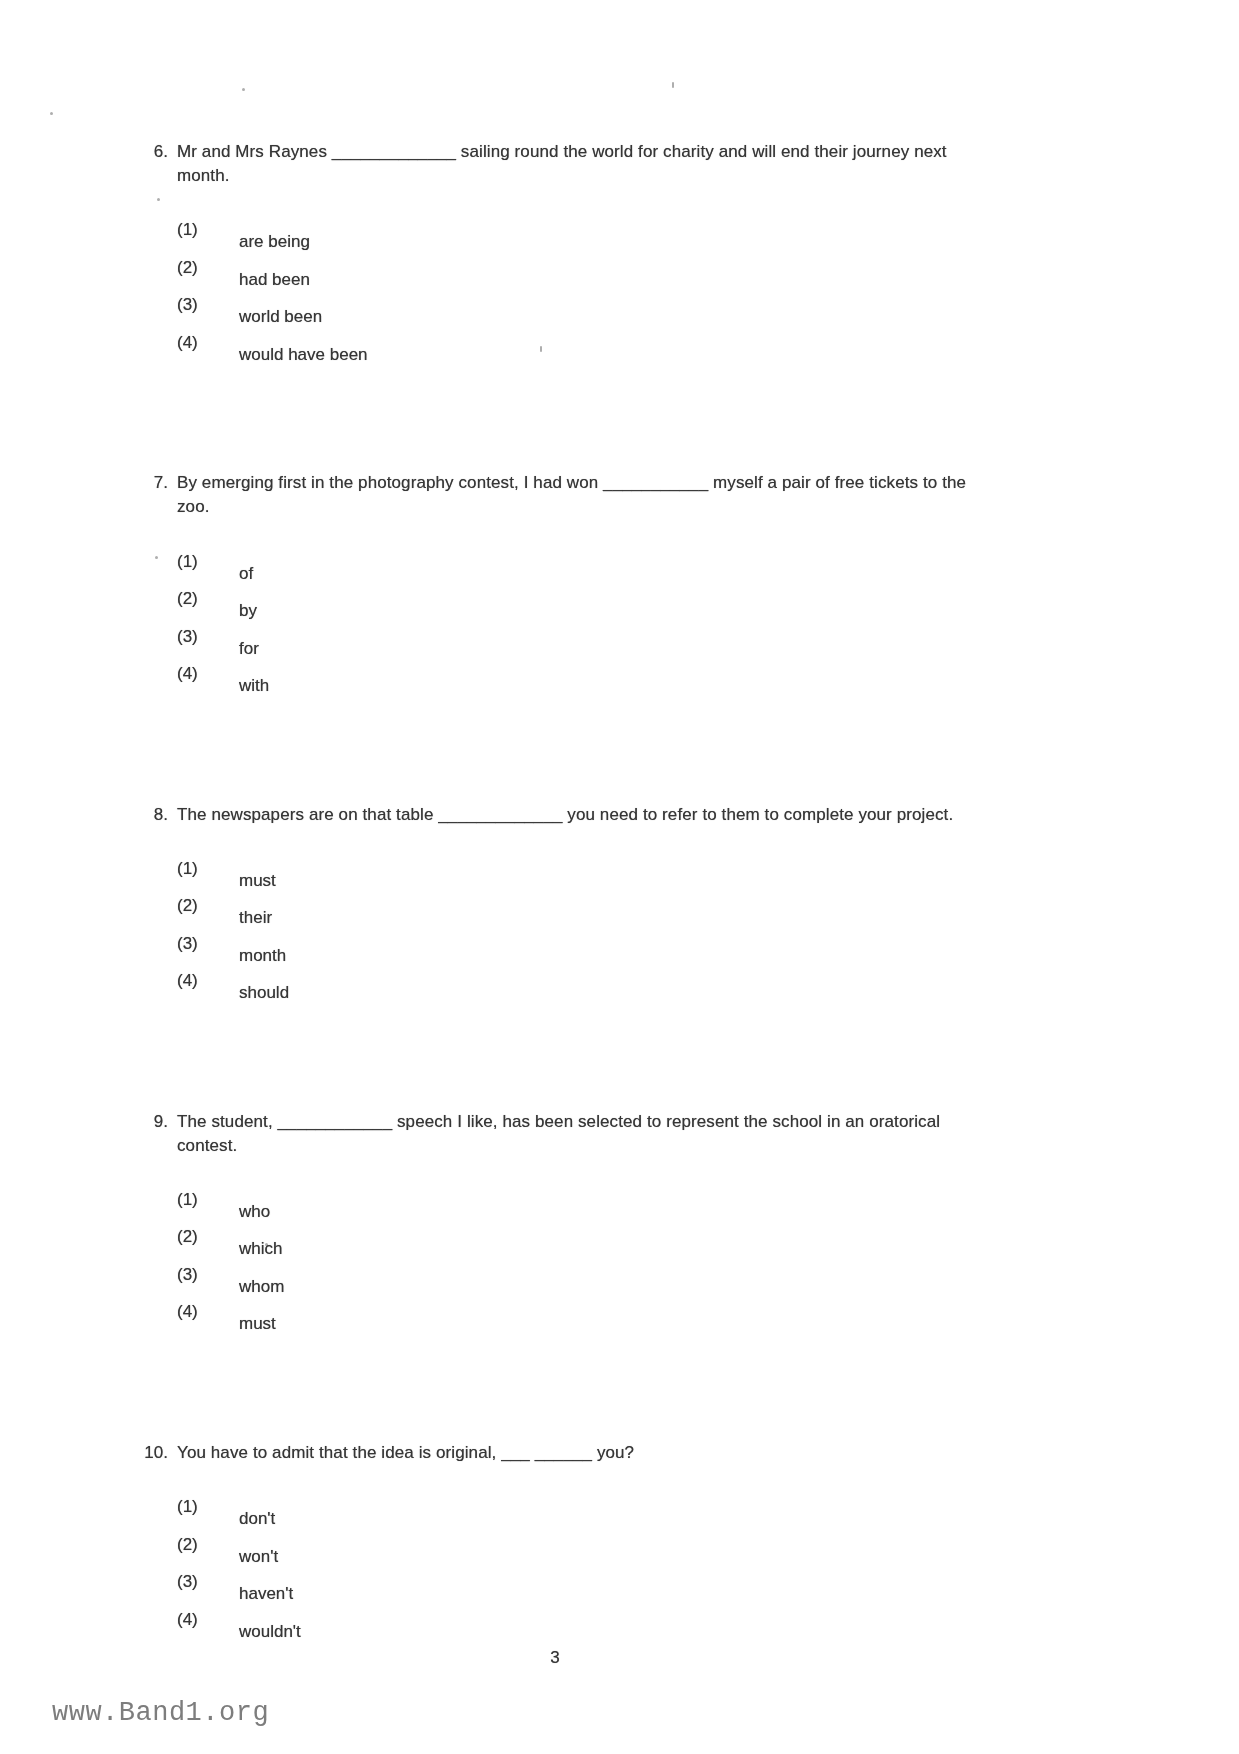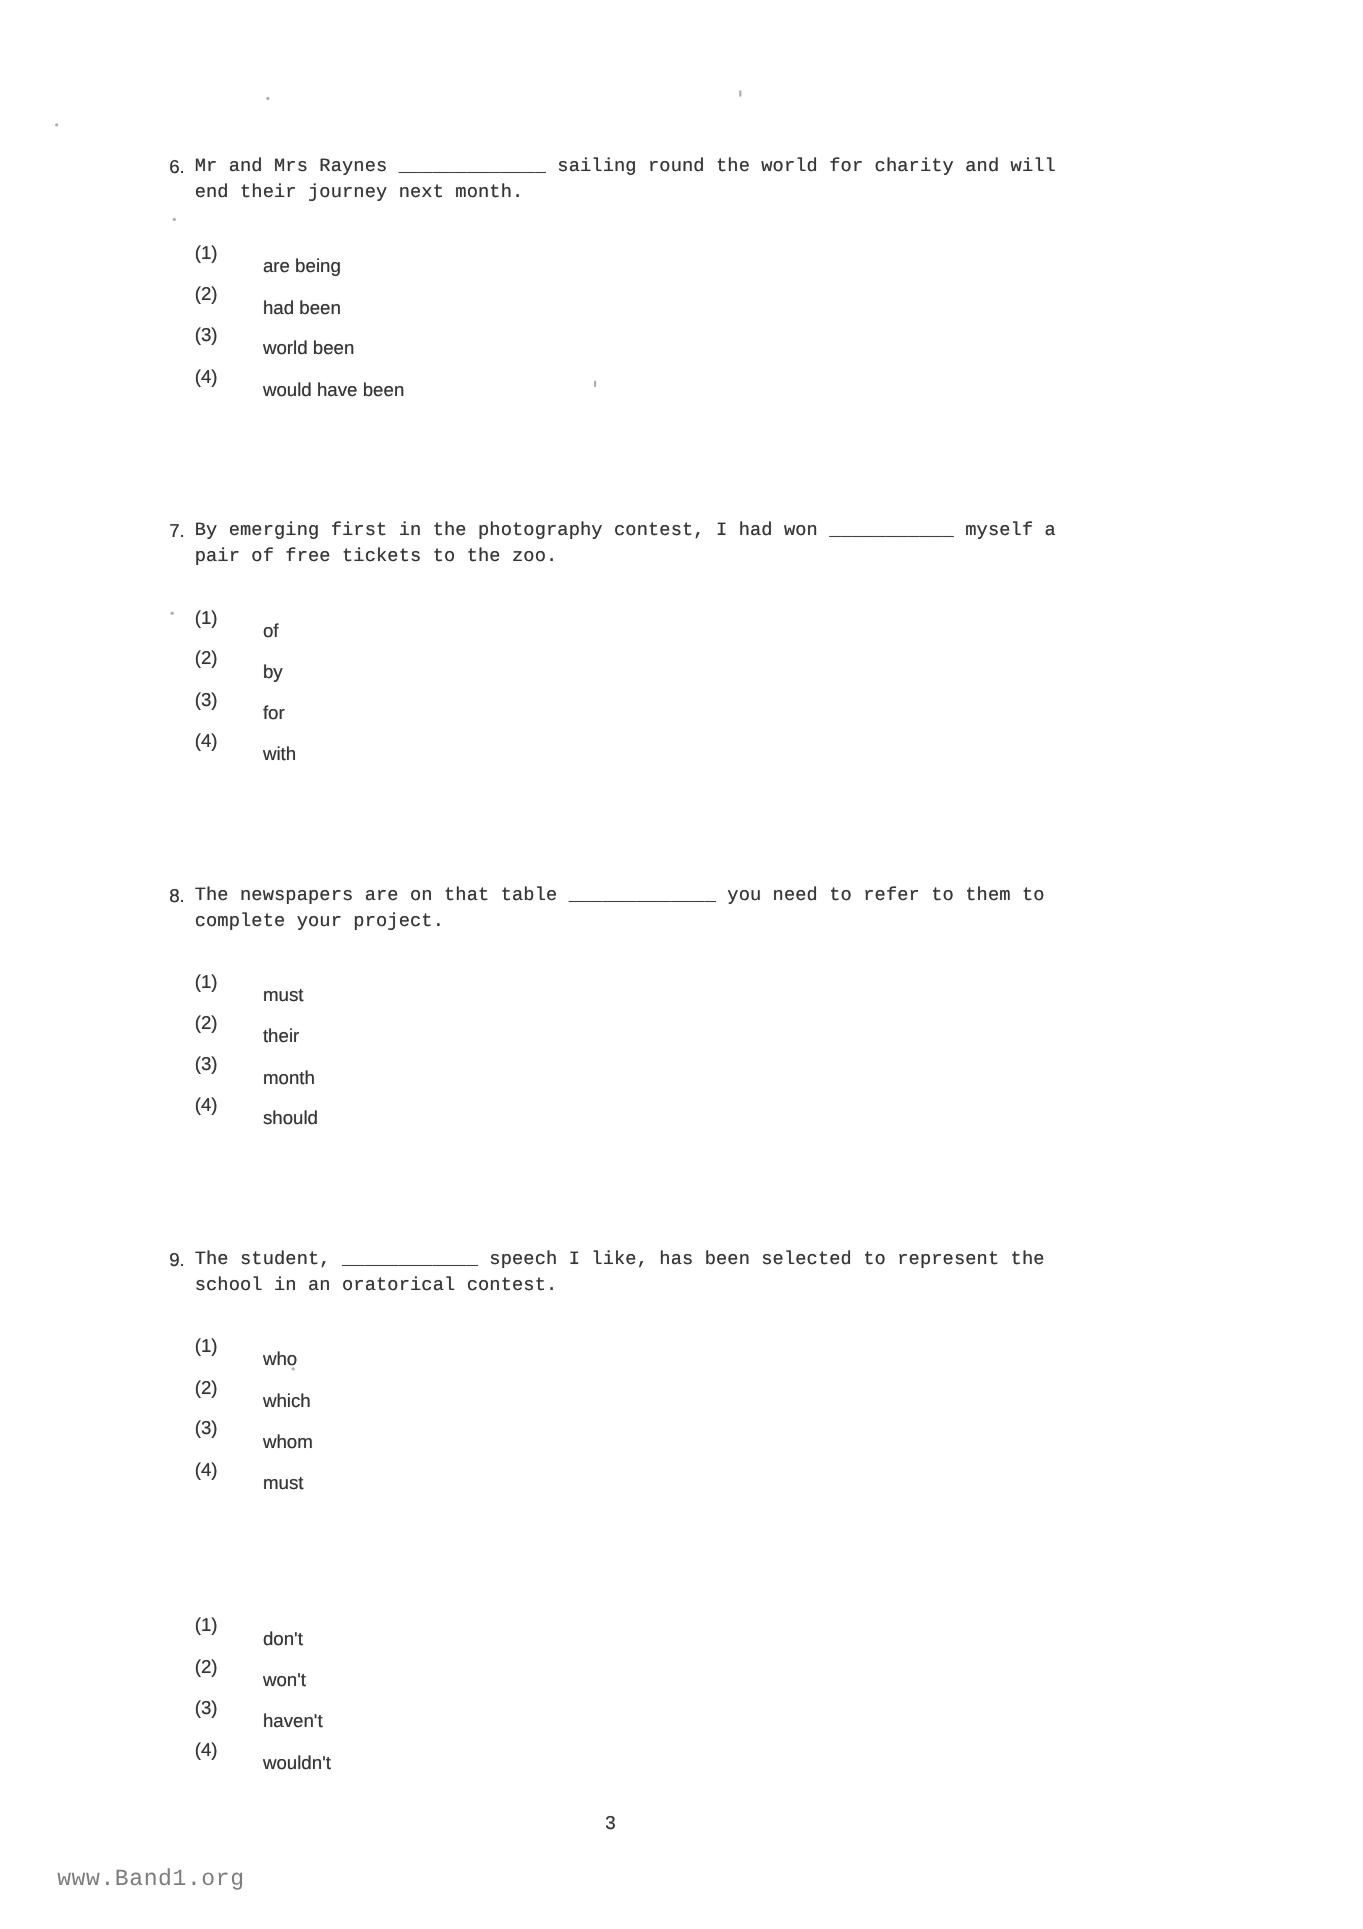--- a/index.html
+++ b/index.html
@@ -33,21 +33,20 @@
     flex: none;
     width: 28px;
     text-align: right;
     margin-right: 9px;
     line-height: 1.42;
   }
   .q-stem {
     flex: 1;
     line-height: 1.42;
     letter-spacing: 0.1px;
-    font-family: Liberation Mono, monospace;
   }
 
   .options { margin-top: 29px; margin-left: 37px; }
   .option { display: flex; line-height: 1.5; }
   .opt-label { flex: none; width: 62px; }
   .opt-text { flex: 1; margin-top: 12px; }
 
   .page-number {
     position: absolute;
     top: 1648px;
@@ -55,21 +54,21 @@
     width: 1110px;
     text-align: center;
     font-size: 17px;
   }
 
   .watermark {
     position: absolute;
     top: 1698px;
     left: 52px;
     font-family: "Liberation Mono", monospace;
-    font-size: 21px;
+    font-size: 27px;
     color: #7d7d7d;
     text-shadow: none;
     letter-spacing: 0.5px;
   }
 
   .artifact {
     position: absolute;
     background: #6b6b6b;
     border-radius: 50%;
     opacity: 0.55;
@@ -191,20 +190,24 @@
           <span class="opt-text">whom</span>
         </div>
         <div class="option">
           <span class="opt-label">(4)</span>
           <span class="opt-text">must</span>
         </div>
       </div>
     </div>
 
     <div class="question">
+      <div class="q-row">
+        <span class="q-num">10.</span>
+        <span class="q-stem">You have to admit that the idea is original, ___ ______ you?</span>
+      </div>
       <div class="options">
         <div class="option">
           <span class="opt-label">(1)</span>
           <span class="opt-text">don't</span>
         </div>
         <div class="option">
           <span class="opt-label">(2)</span>
           <span class="opt-text">won't</span>
         </div>
         <div class="option">

